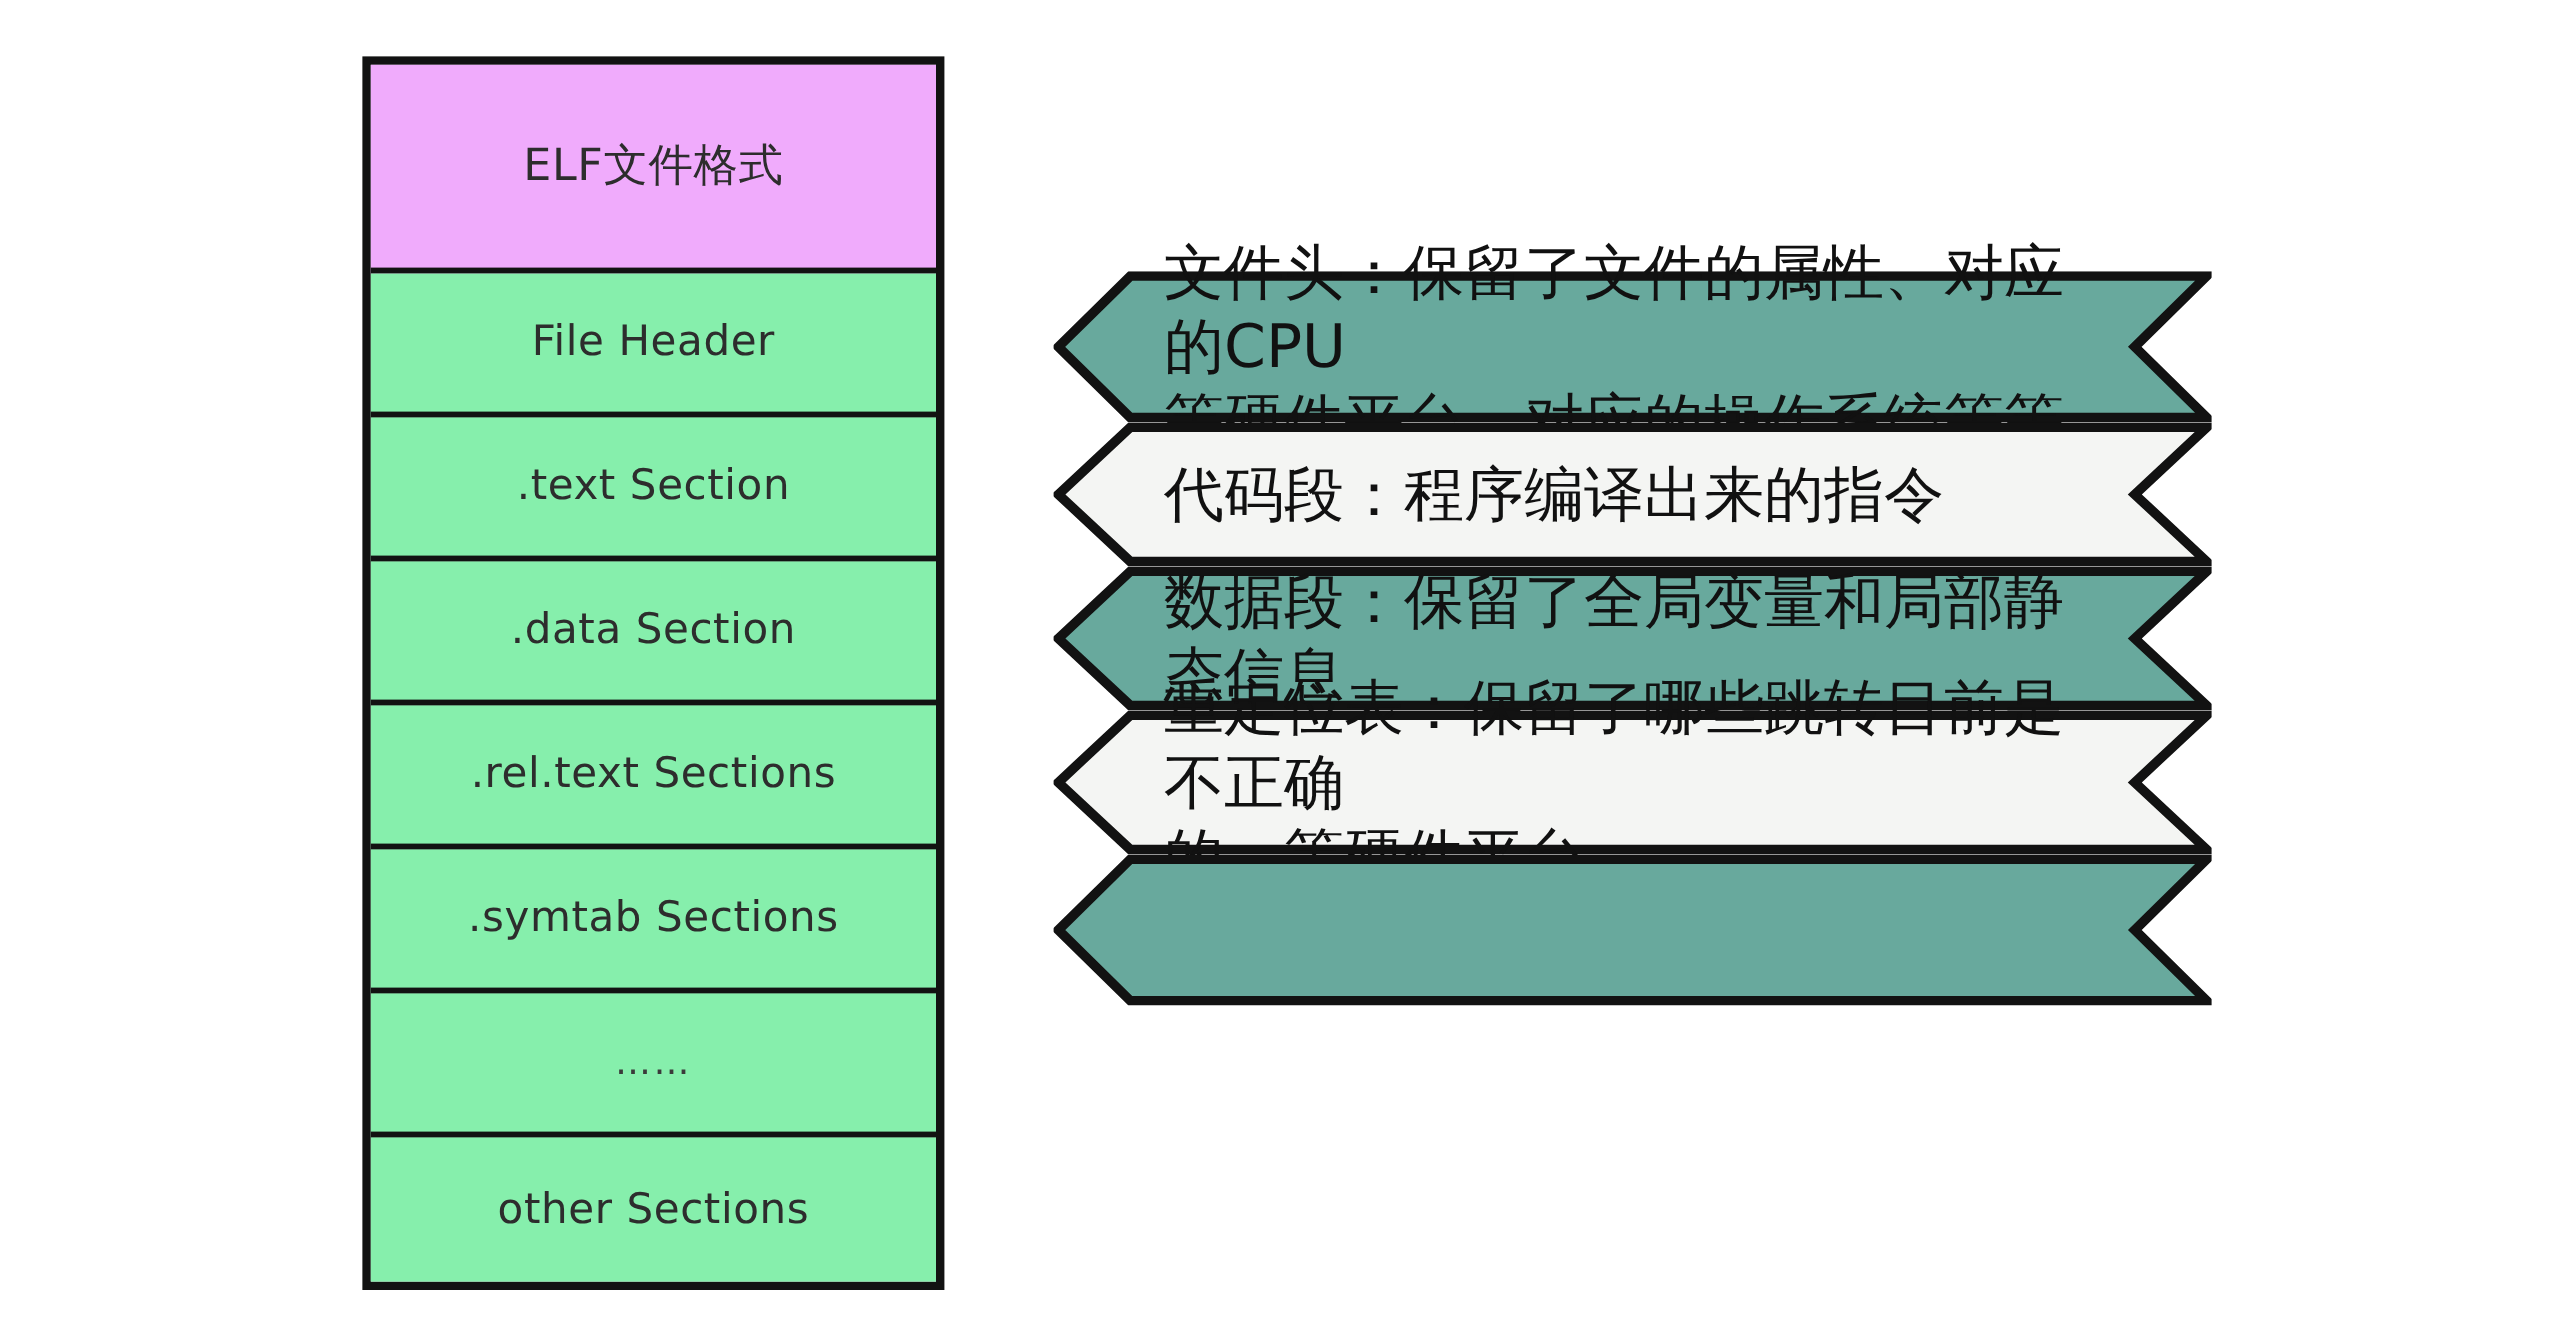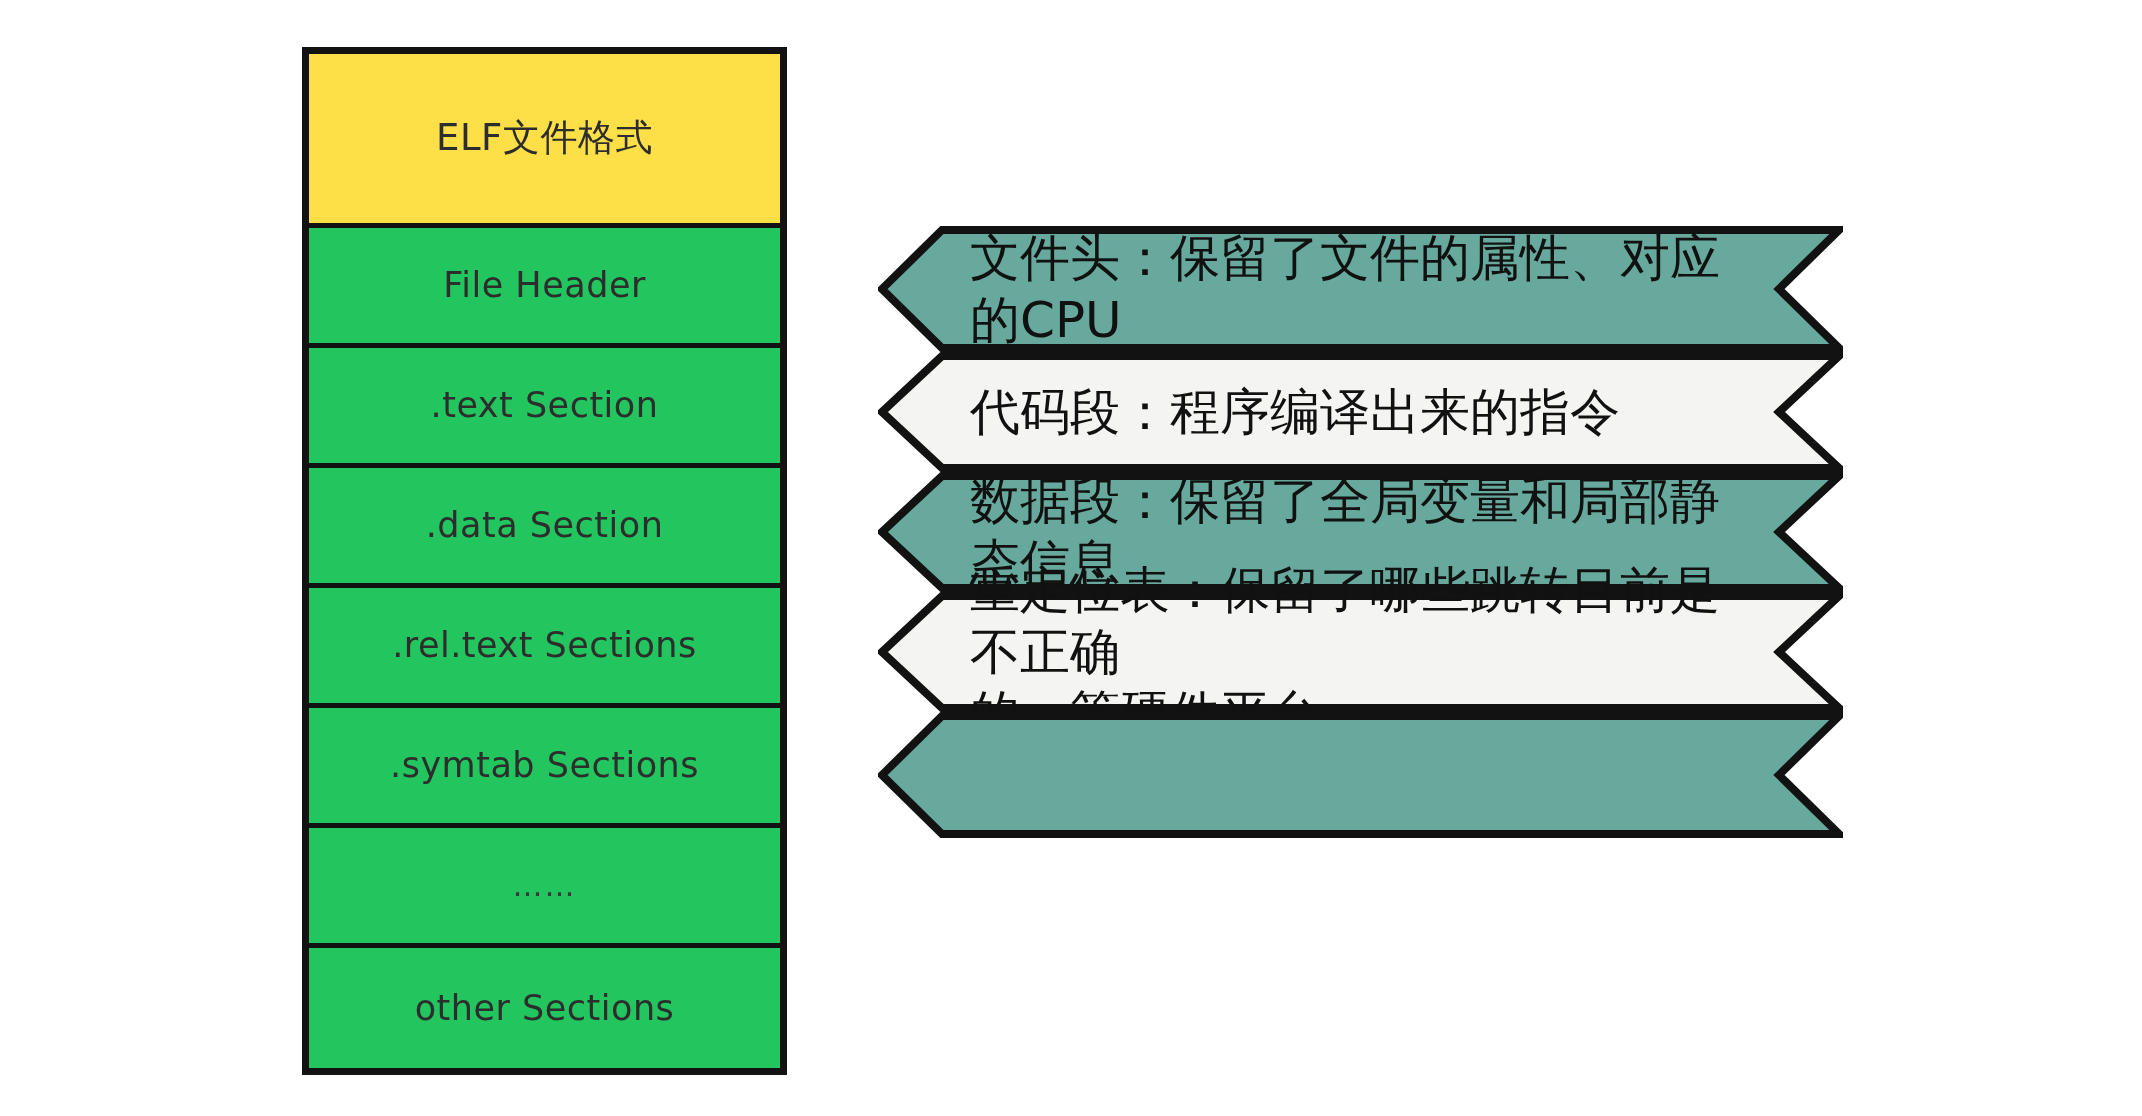--- a/index.html
+++ b/index.html
@@ -21,35 +21,35 @@
     left: 302px;
     top: 47px;
     width: 485px;
     box-sizing: border-box;
     border: 7px solid #121212;
     background: #f4f5f3;
   }
   .elf-row {
     box-sizing: border-box;
     border-bottom: 5px solid #121212;
-    background: #22c55e;
+    background: #86efac;
     display: flex;
     align-items: center;
     justify-content: center;
     height: 120px;
     color: #2d2d2d;
     font-size: 35px;
     letter-spacing: 0.5px;
   }
   .elf-row:last-child {
     border-bottom: none;
   }
   .elf-row.header {
     height: 174px;
-    background: #fde047;
+    background: #f0abfc;
     font-size: 37px;
   }
   .elf-row.ellipsis {
     font-size: 30px;
     letter-spacing: 2px;
     color: #3a3a3a;
   }
   .elf-row .label {
     display: block;
     line-height: 1.1;
@@ -125,20 +125,21 @@
 </div>
 
 <div id="ribbons">
 
   <div class="ribbon-wrap tall">
     <svg viewBox="0 0 965 126" preserveAspectRatio="none">
       <polygon points="4,63 64,4 961,4 901,63 961,122 64,122" fill="#68a99d" stroke="#121212" stroke-width="8" stroke-linejoin="miter"></polygon>
     </svg>
     <div class="ribbon-text">
       <span>文件头：保留了文件的属性、对应的CPU</span>
+      <span>等硬件平台、对应的操作系统等等</span>
     </div>
   </div>
 
   <div class="ribbon-wrap short">
     <svg viewBox="0 0 965 120" preserveAspectRatio="none">
       <polygon points="4,60 64,4 961,4 901,60 961,116 64,116" fill="#f4f5f3" stroke="#121212" stroke-width="8" stroke-linejoin="miter"></polygon>
     </svg>
     <div class="ribbon-text">
       <span>代码段：程序编译出来的指令</span>
     </div>

